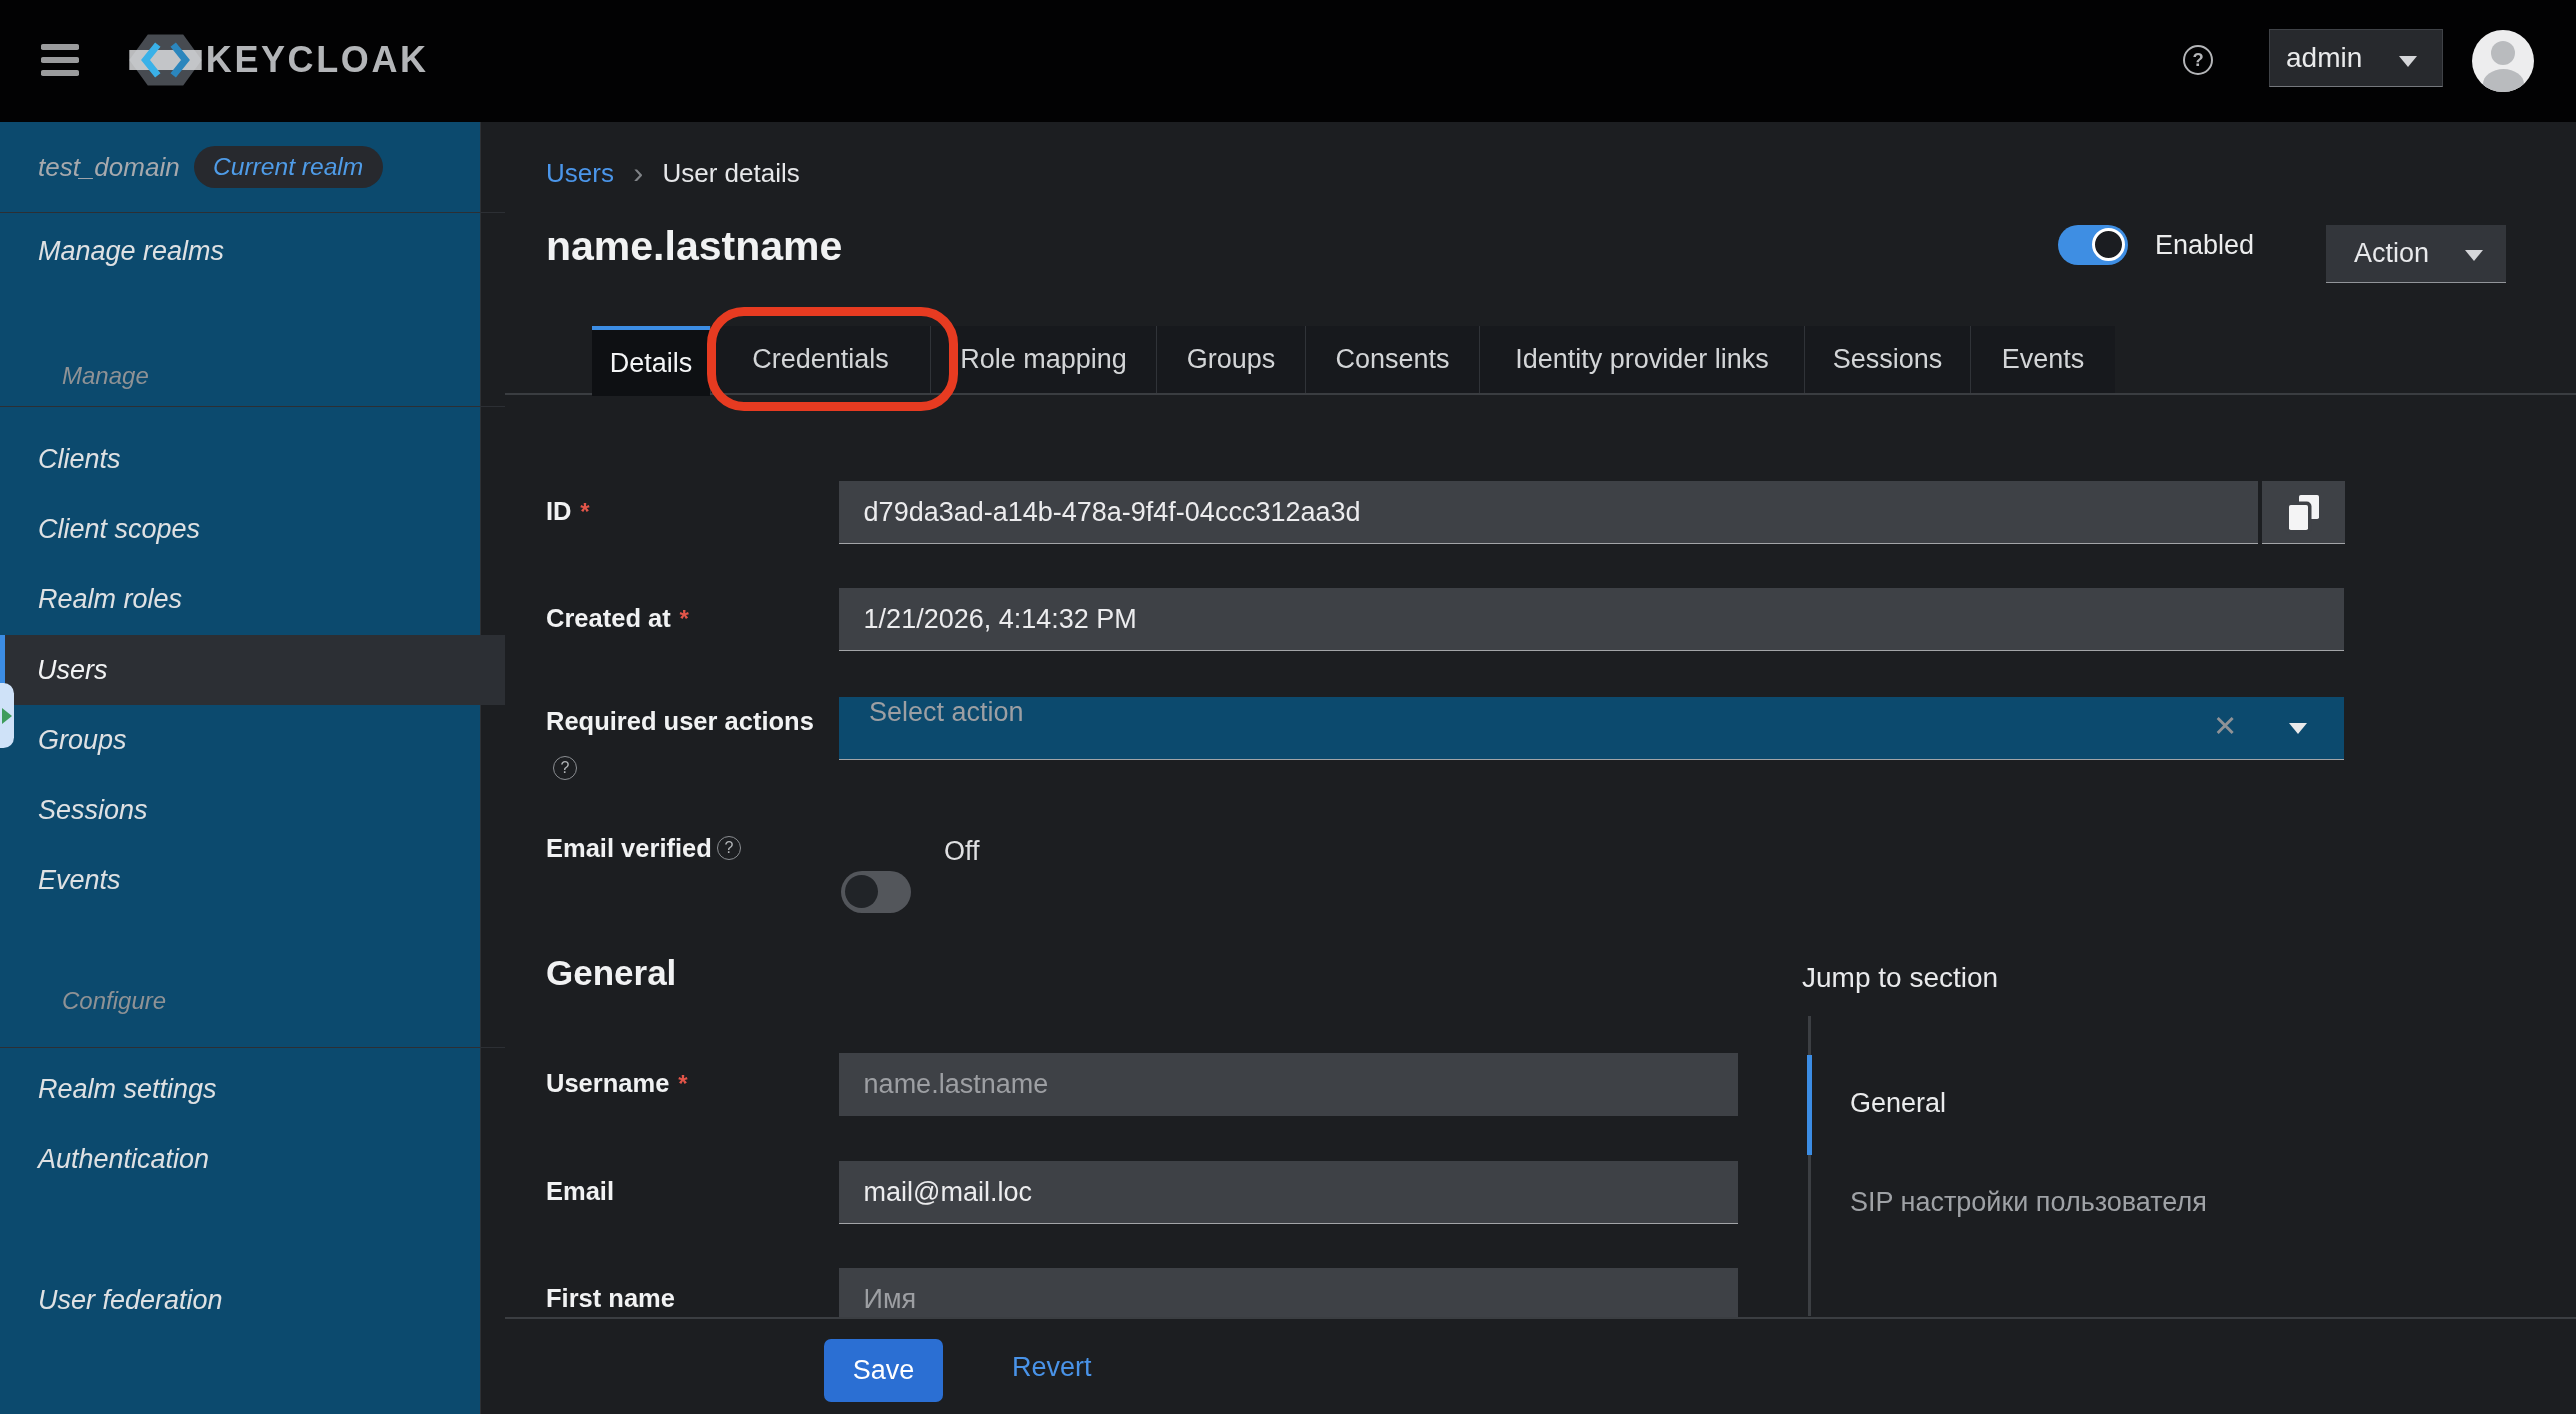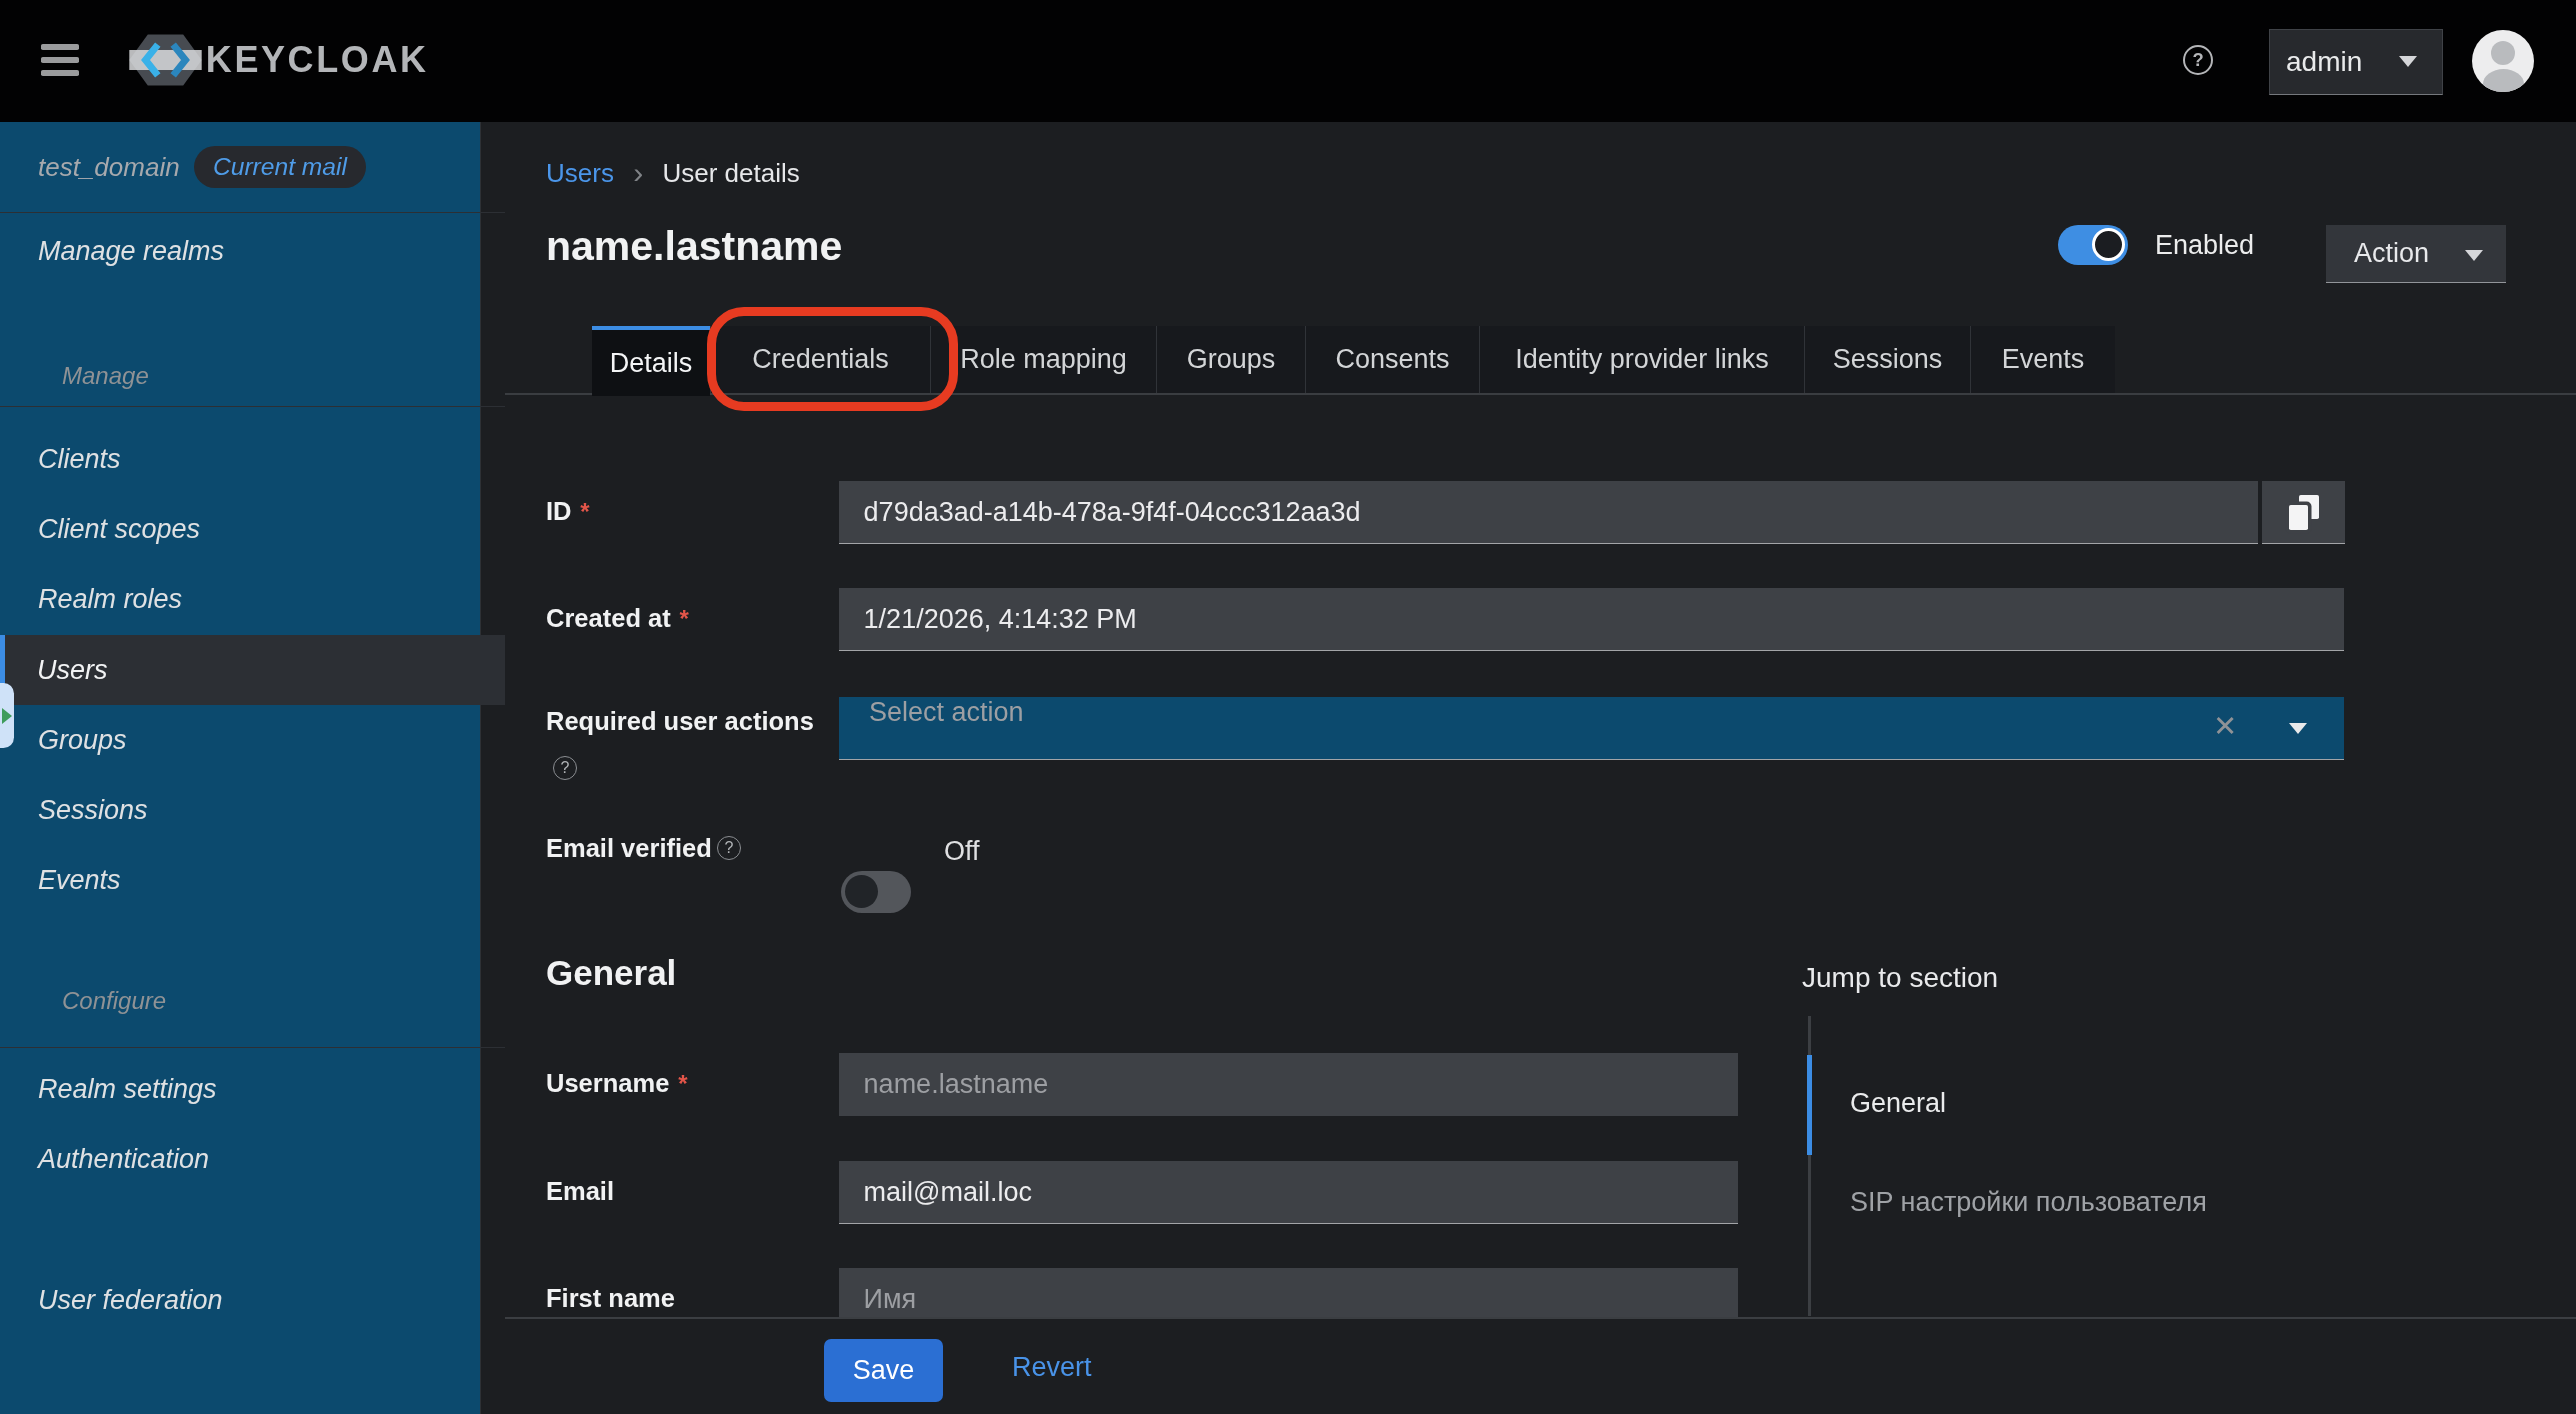--- a/index.html
+++ b/index.html
@@ -9,21 +9,21 @@
 
   
   .masthead { position:absolute; left:0; top:0; width:2576px; height:122px; background:#020203; z-index:20; }
   .menu-btn { position:absolute; left:35px; top:37px; width:51px; height:47px; cursor:pointer; }
   .menu-btn .bar { position:absolute; left:6.1px; width:38px; height:6.1px; background:#9a9b9d; border-radius:1.8px; }
   .brand { position:absolute; left:127px; top:32px; display:flex; align-items:center; cursor:pointer; }
   .brand-text { font-size:36px; font-weight:bold; letter-spacing:2.6px; color:#b3b5b8; margin-left:1.8px; }
   .help-circle { position:absolute; left:2183px; top:45px; width:30px; height:30px; border:2.6px solid #b4b5b8;
                  border-radius:50%; color:#b4b5b8; font-size:18.4px; font-weight:bold; display:flex;
                  align-items:center; justify-content:center; cursor:pointer; }
-  .user-menu { position:absolute; left:2269px; top:29px; width:174px; height:66px; background:#27292d;
+  .user-menu { position:absolute; left:2269px; top:29px; width:174px; height:58px; background:#27292d;
                border:0.9px solid #3f4247; border-bottom:1.8px solid #75787d; display:flex; align-items:center;
                padding-left:16px; cursor:pointer; }
   .user-menu .label { font-size:28px; color:#e9eaeb; }
   .caret-down { width:0; height:0; border-left:9.7px solid transparent; border-right:9.7px solid transparent;
                 border-top:11.4px solid #d5d6d9; }
   .user-menu .caret-down { position:absolute; right:24.6px; top:26px; }
   .avatar { position:absolute; left:2472px; top:30px; width:62px; height:62px; border-radius:50%;
             background:#ededee; overflow:hidden; cursor:pointer; }
   .avatar .head { position:absolute; left:19.3px; top:10.5px; width:24px; height:24px; border-radius:50%; background:#b9bbbe; }
   .avatar .body { position:absolute; left:10.5px; top:39px; width:41px; height:30px; border-radius:50% 50% 0 0; background:#b9bbbe; }
@@ -138,21 +138,21 @@
   </div>
   <div class="avatar">
     <span class="head"></span>
     <span class="body"></span>
   </div>
 </header>
 
 <nav class="sidebar">
   <div class="realm-row">
     <span class="realm-name">test_domain</span>
-    <span class="realm-badge">Current mail</span>
+    <span class="realm-badge">Current realm</span>
   </div>
   <div class="nav-item" style="top:94px;">Manage realms</div>
 
   <div class="nav-group" style="top:240px;">Manage</div>
   <div class="nav-divider" style="top:284px;"></div>
   <div class="nav-item" style="top:302px;">Clients</div>
   <div class="nav-item" style="top:372px;">Client scopes</div>
   <div class="nav-item" style="top:442px;">Realm roles</div>
   <div class="nav-item active" style="top:513px;">Users</div>
   <div class="nav-item" style="top:583px;">Groups</div>

